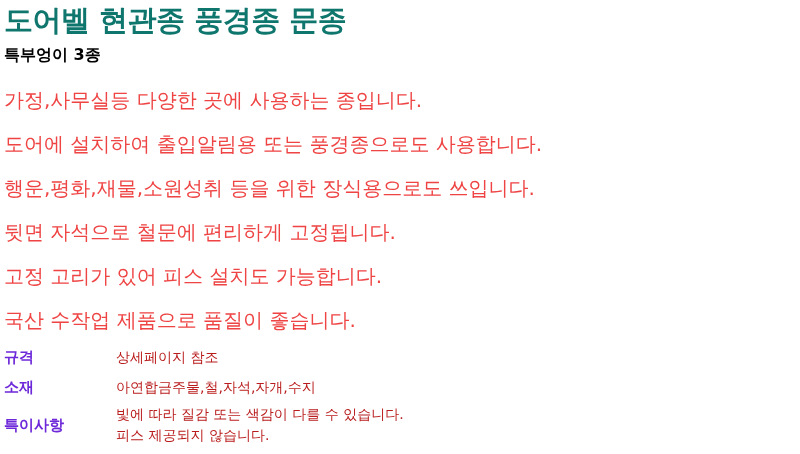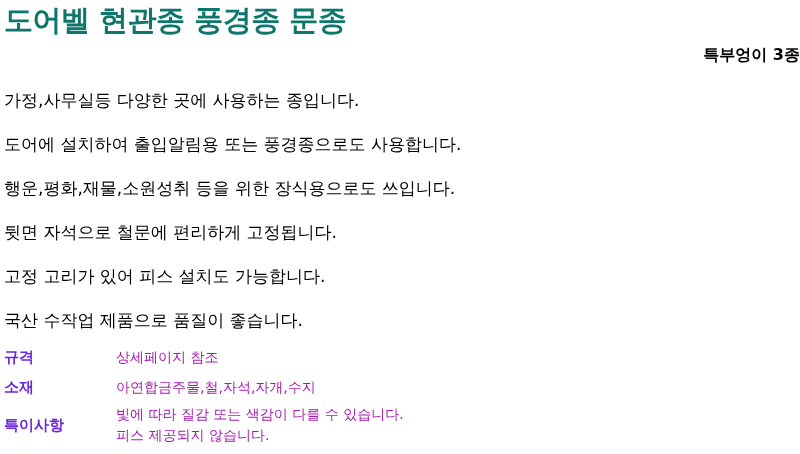--- a/index.html
+++ b/index.html
@@ -27,29 +27,28 @@
     line-height: 1.0;
     margin: 6px 0 0 4px;
     letter-spacing: -0.5px;
     color: #0f766e;
   }
   .subtitle {
     font-size: 16px;
     font-weight: bold;
     margin: 10px 0 0 4px;
     color: #000000;
-    text-align: right;
   }
   .desc {
     margin: 9px 0 0 4px;
   }
   .desc-line {
-    font-size: 17px;
+    font-size: 20px;
     line-height: 19px;
-    color: #000000;
+    color: #ef4444;
     white-space: nowrap;
     margin-top: 25px;
   }
   .spec-table {
     margin: 12px 0 0 4px;
     border-collapse: collapse;
     width: 700px;
   }
   .spec-table td {
     vertical-align: middle;
@@ -58,21 +57,21 @@
   .spec-label {
     font-size: 15px;
     font-weight: bold;
     color: #6d28d9;
     width: 112px;
     height: 30px;
     white-space: nowrap;
   }
   .spec-value {
     font-size: 14px;
-    color: #a21caf;
+    color: #b91c1c;
     height: 30px;
     white-space: nowrap;
   }
   .spec-value .vline {
     display: block;
     line-height: 21px;
   }
   tr.tall .spec-label,
   tr.tall .spec-value {
     height: 46px;

